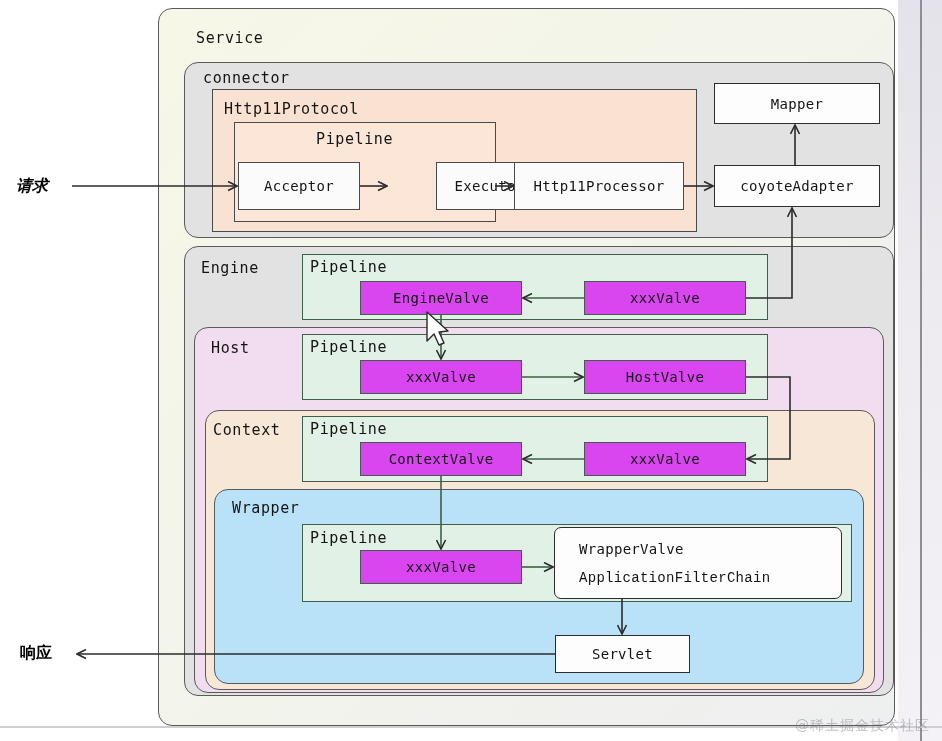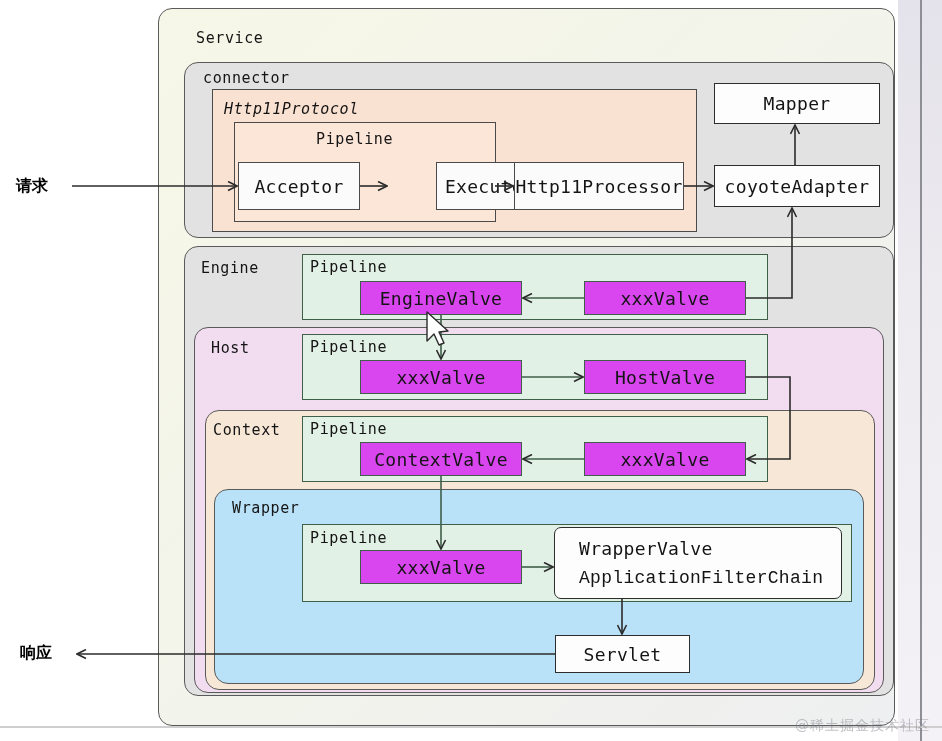--- a/index.html
+++ b/index.html
@@ -57,21 +57,21 @@
 
   .lbl {
     position: absolute;
     font-family: "DejaVu Sans Mono", "Liberation Mono", monospace;
     color: #141414; white-space: nowrap;
   }
   .grp-lbl { font-size: 15px; letter-spacing: 0.6px; }
   .leaf-lbl {
     position: absolute; inset: 0;
     display: flex; align-items: center; justify-content: center;
-    font-size: 18px; color: #141414; letter-spacing: 0.3px;
+    font-size: 14px; color: #141414; letter-spacing: 0.3px;
     font-family: "DejaVu Sans Mono", "Liberation Mono", monospace;
     white-space: nowrap;
   }
   .leaf-lbl.two { flex-direction: column; justify-content: space-around; padding: 6px 0; }
   .leaf-lbl.two span { display: block; }
 
   .cn-lbl {
     position: absolute;
     font-family: "DejaVu Sans", "Liberation Sans", sans-serif;
     font-size: 16px; font-weight: bold; color: #000;
@@ -101,21 +101,21 @@
   <div class="bottom-rule"></div>
 
   <div class="box rnd c-service" style="left:158px; top:8px; width:737px; height:718px;">
   </div>
   <div class="lbl grp-lbl" style="left:196px; top:29px;">Service</div>
 
   <div class="box rnd c-connector" style="left:184px; top:62px; width:710px; height:176px;"></div>
   <div class="lbl grp-lbl" style="left:203px; top:69px;">connector</div>
 
   <div class="box sq c-http11" style="left:212px; top:89px; width:485px; height:143px;"></div>
-  <div class="lbl grp-lbl" style="left:224px; top:100px;font-style:italic;">Http11Protocol</div>
+  <div class="lbl grp-lbl" style="left:224px; top:100px;">Http11Protocol</div>
 
   <div class="box sq c-endpoint" style="left:234px; top:122px; width:262px; height:100px;"></div>
   <div class="lbl grp-lbl" style="left:316px; top:130px;">Pipeline</div>
 
   <div class="box c-leaf" style="left:238px; top:162px; width:122px; height:48px;">
     <span class="leaf-lbl">Acceptor</span>
   </div>
   <div class="box c-leaf" style="left:388px; top:162px; width:107px; height:48px;margin-left:48px;">
     <span class="leaf-lbl">Executor</span>
   </div>
@@ -224,18 +224,18 @@
 
     <line x1="622" y1="599" x2="622" y2="633" marker-end="url(#ah)"></line>
 
     <line x1="555" y1="654" x2="78" y2="654" marker-end="url(#ah)"></line>
   </svg>
 
   <svg class="cursor-layer" viewBox="0 0 942 741">
     <path d="M427,312 L427,341 L434,334 L439,345 L444,343 L439,332 L448,331 Z" fill="#ffffff" stroke="#2b2b2b" stroke-width="1.4" stroke-linejoin="round"></path>
   </svg>
 
-  <div class="cn-lbl" style="left:16px; top:176px;">请求</div>
+  <div class="cn-lbl" style="left:16px; top:176px;font-style:italic;">请求</div>
   <div class="cn-lbl" style="left:20px; top:643px;">响应</div>
 
   <div class="watermark">@稀土掘金技术社区</div>
 
 </div>
 
 </body></html>

